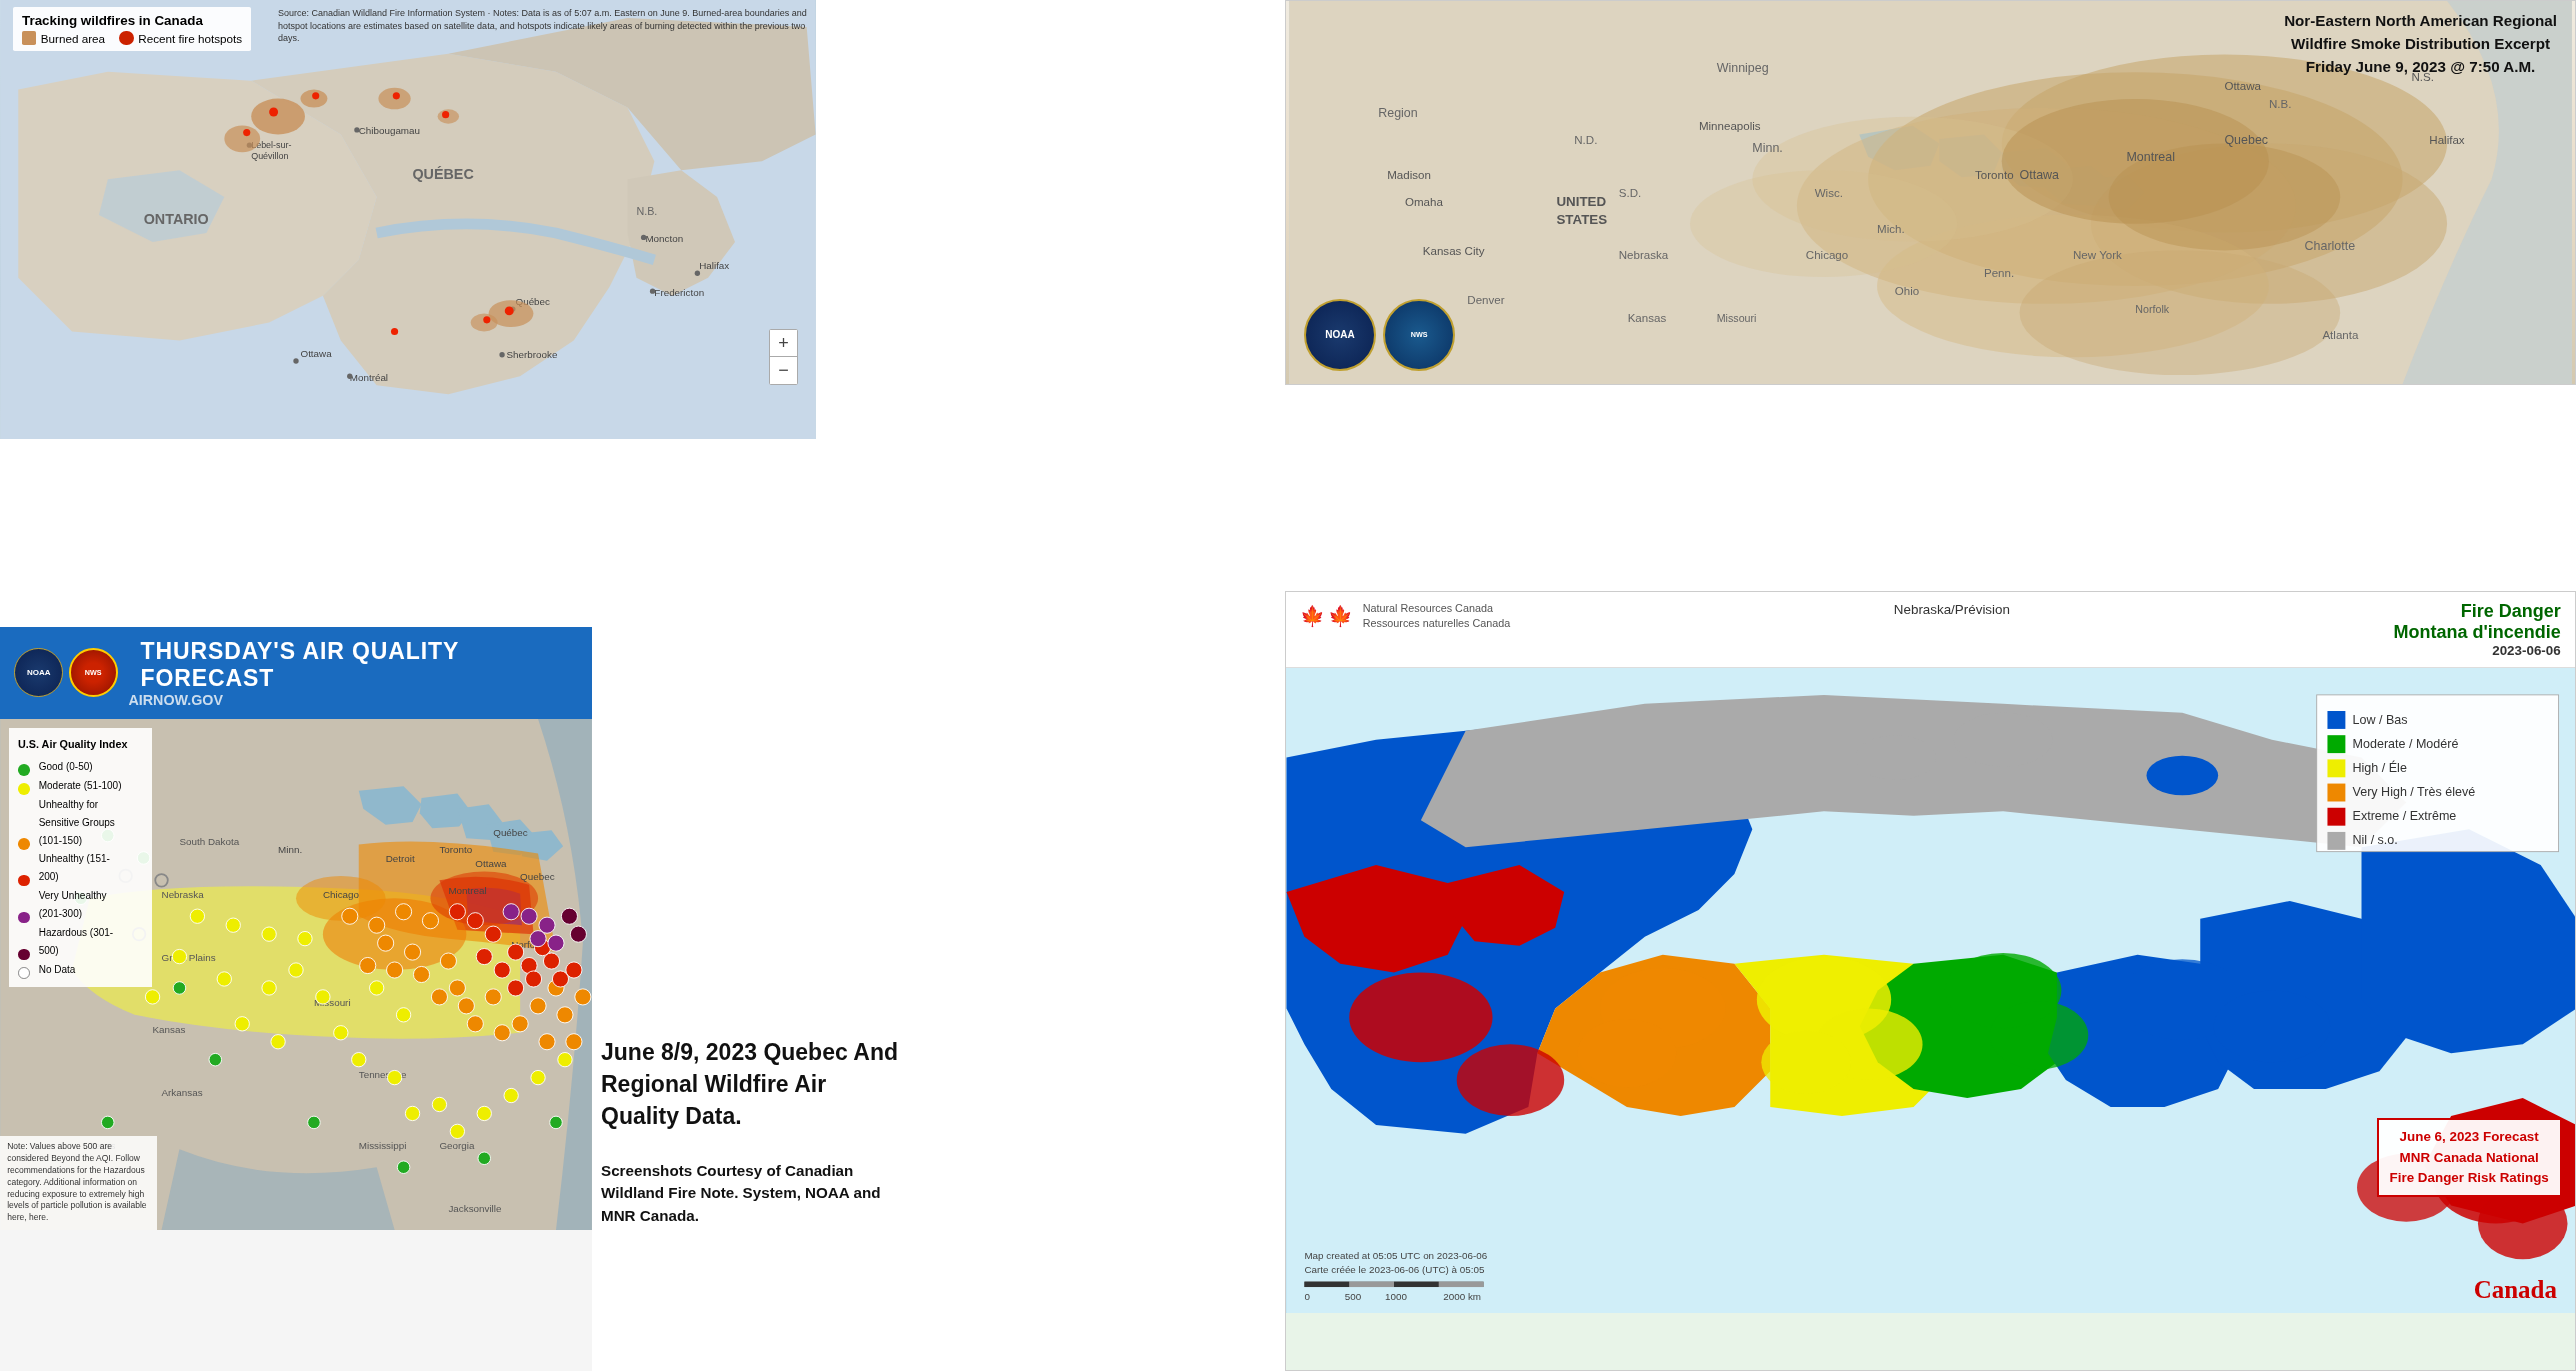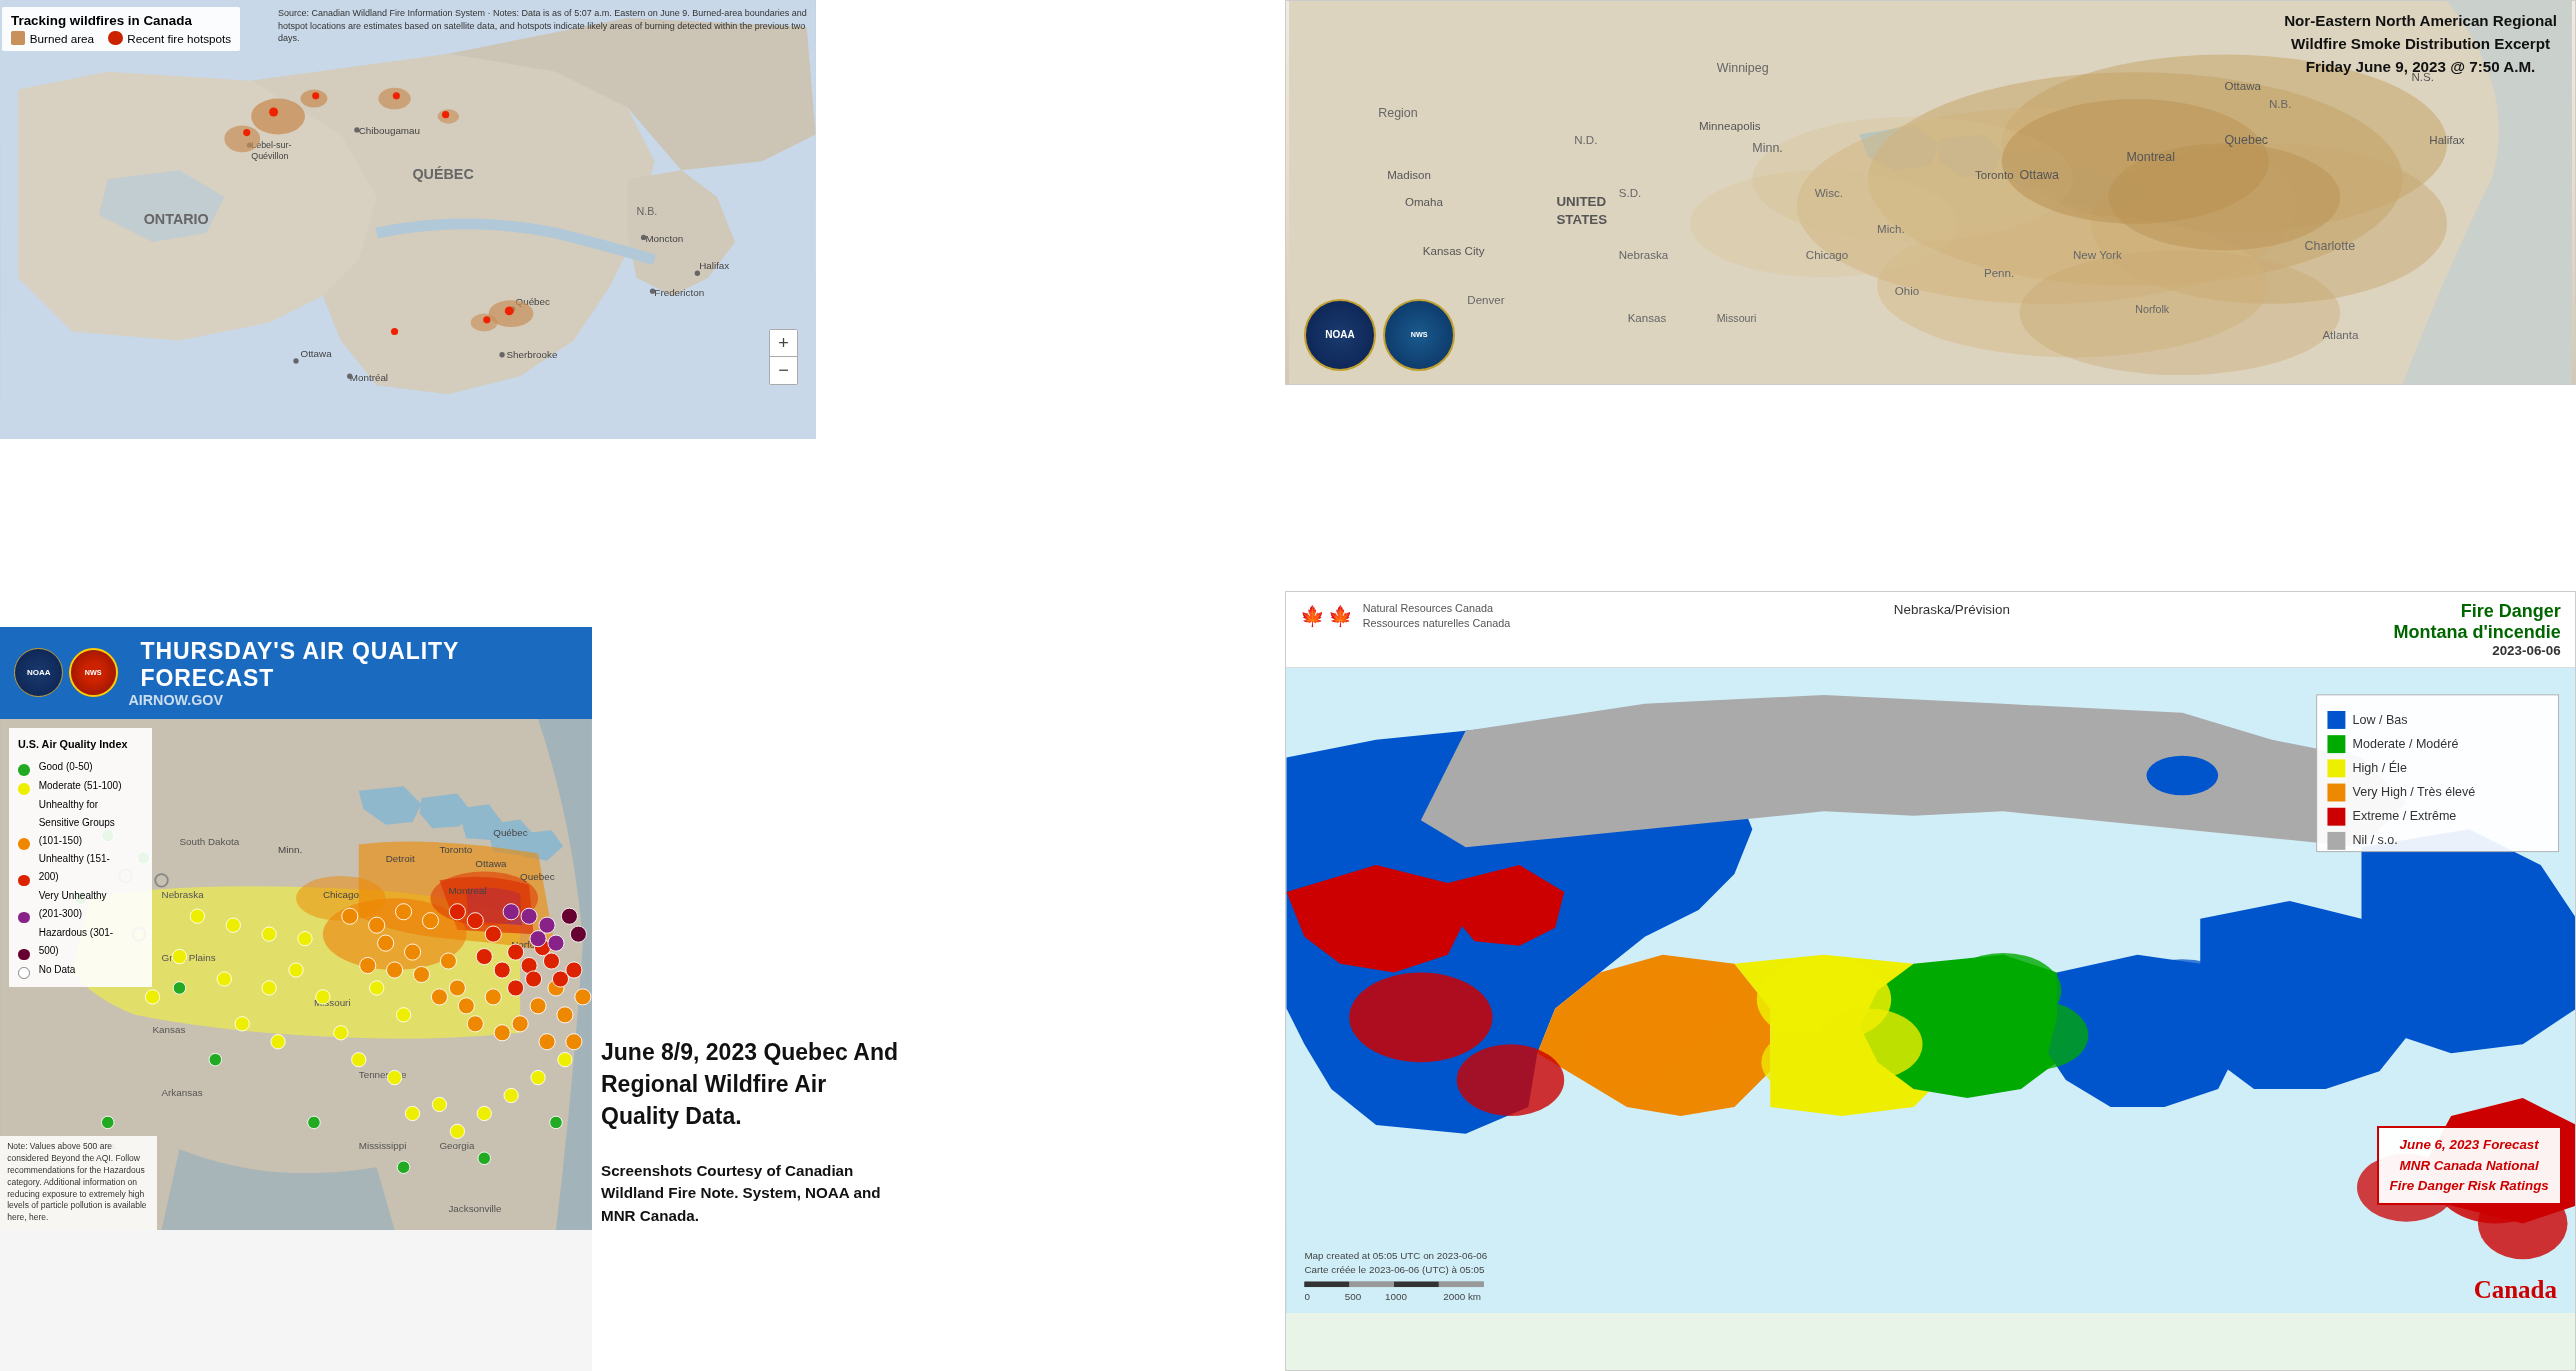--- a/index.html
+++ b/index.html
@@ -21,21 +21,21 @@
       background: #d6e4ec;
       overflow: hidden;
     }
     #canada-map .map-bg {
       width: 100%; height: 100%;
       background: linear-gradient(160deg, #ccdde8 0%, #b8cdd8 40%, #d0dde5 70%, #c8d8e2 100%);
       position: relative;
     }
     .map-legend {
       position: absolute;
-      top: 7.2px; left: 2px;
+      top: 7.2px; left: 13px;
       background: rgba(255,255,255,0.92);
       padding: 5.4px 9px;
       font-size: 11.7px;
       border-radius: 1.8px;
     }
     .map-legend h3 {
       font-size: 13.4px;
       font-weight: bold;
       margin-bottom: 3.6px;
     }
@@ -293,30 +293,29 @@
     }
     .fd-map-area {
       width: 100%;
       height: 645px;
       position: relative;
       background: linear-gradient(180deg, #d0eef8 0%, #b8e0f0 100%);
       overflow: hidden;
     }
     .forecast-callout {
       position: absolute;
-      bottom: 108px; right: 13.4px;
+      bottom: 116px; right: 13.4px;
       border: 2.7px solid #cc0000;
       padding: 7.2px 10.8px;
       background: rgba(255,255,255,0.95);
       font-size: 13.4px;
       font-weight: bold;
       color: #cc0000;
       line-height: 1.5;
       text-align: center;
-      font-style: italic;
     }
     .canada-wordmark {
       position: absolute;
       bottom: 9px; right: 18px;
       font-size: 25px;
       font-weight: bold;
       color: #cc0000;
       font-family: Georgia, serif;
     }
 

